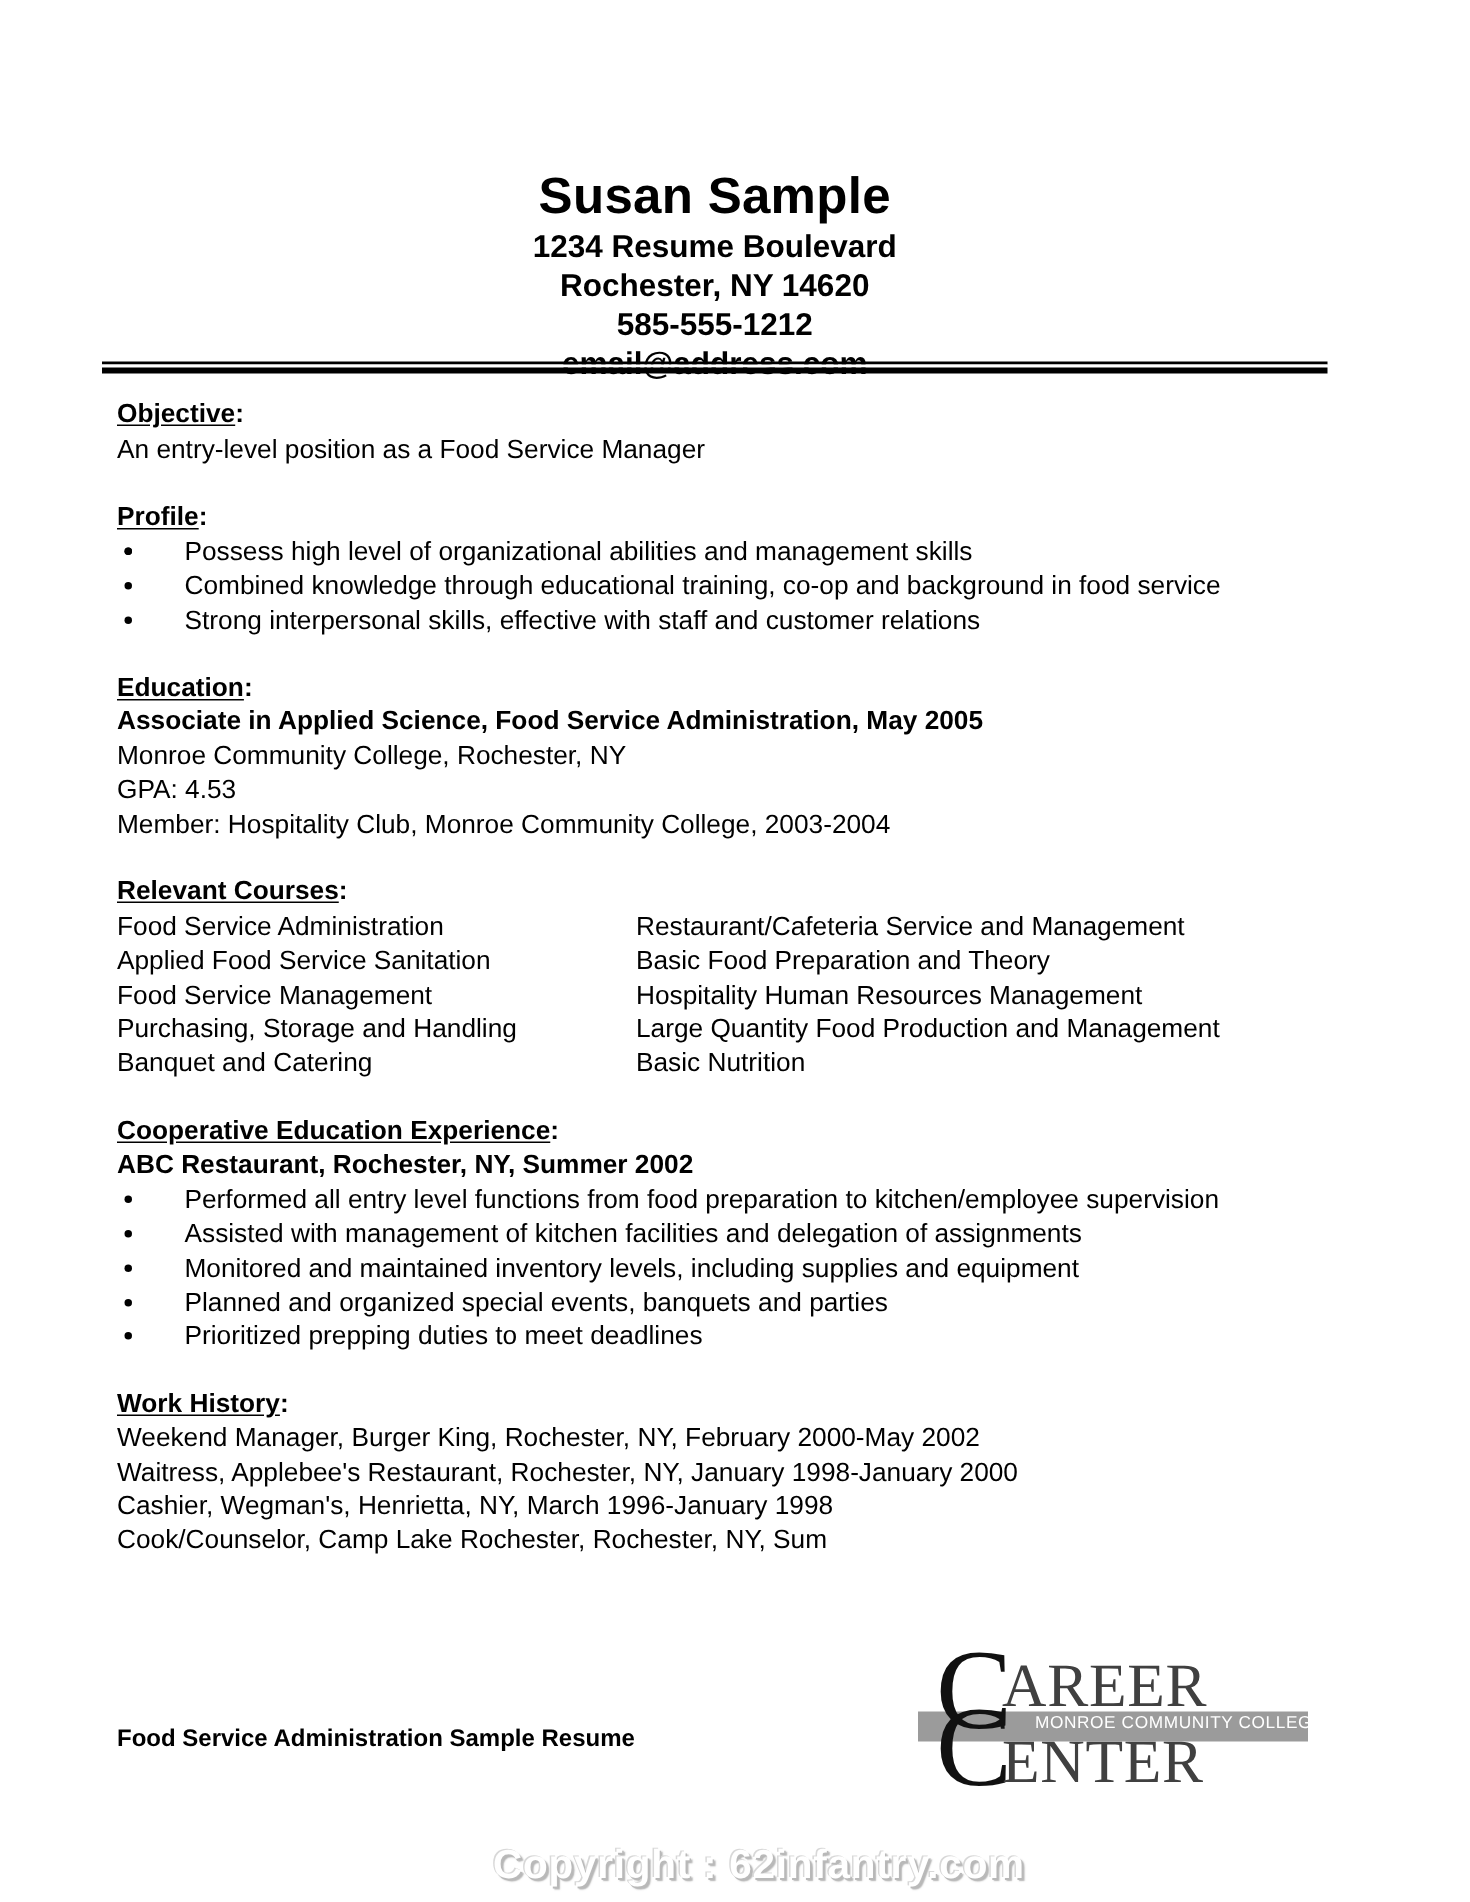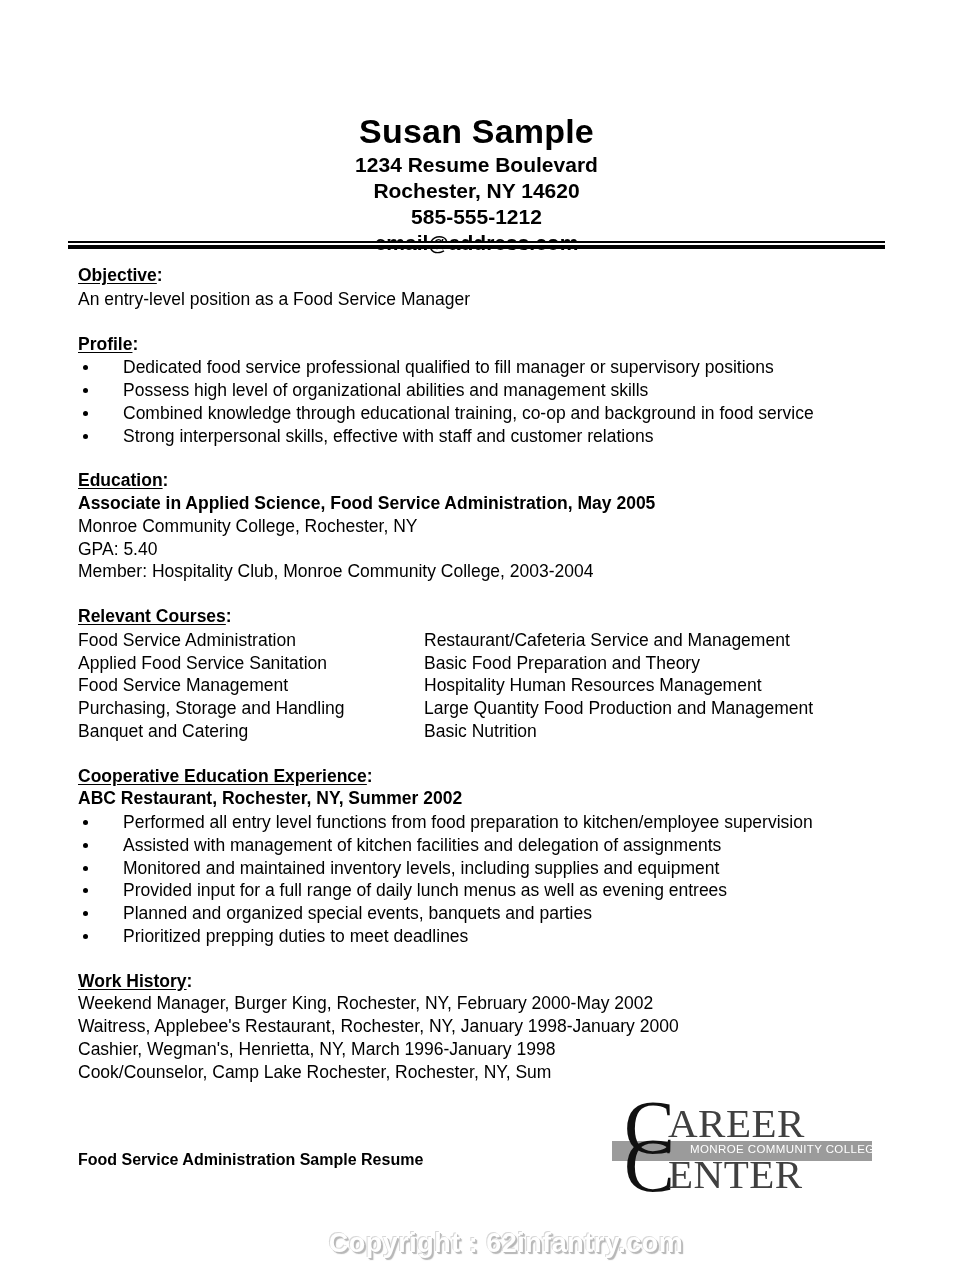--- a/index.html
+++ b/index.html
@@ -241,34 +241,34 @@
     <div class="section">
       <div class="section-heading"><span class="hd-text">Objective</span><span>:</span></div>
       <div class="lead-line">An entry-level position as a Food Service Manager</div>
     </div>
 
     <div class="spacer-lg"></div>
 
     <div class="section">
       <div class="section-heading"><span class="hd-text">Profile</span><span>:</span></div>
       <ul class="bullets">
-        <li><span class="bullet-dot"></span><span>Dedicated food service professional qualified to fill manager or supervisory positions</span></li>
+        <li><span class="bullet-dot"></span></li>
         <li><span class="bullet-dot"></span><span>Possess high level of organizational abilities and management skills</span></li>
         <li><span class="bullet-dot"></span><span>Combined knowledge through educational training, co-op and background in food service</span></li>
         <li><span class="bullet-dot"></span><span>Strong interpersonal skills, effective with staff and customer relations</span></li>
       </ul>
     </div>
 
     <div class="spacer-lg"></div>
 
     <div class="section">
       <div class="section-heading"><span class="hd-text">Education</span><span>:</span></div>
       <div class="bold-line">Associate in Applied Science, Food Service Administration, May 2005</div>
       <div class="plain-line">Monroe Community College, Rochester, NY</div>
-      <div class="plain-line">GPA: 5.40</div>
+      <div class="plain-line">GPA: 4.53</div>
       <div class="plain-line">Member: Hospitality Club, Monroe Community College, 2003-2004</div>
     </div>
 
     <div class="spacer-lg"></div>
 
     <div class="section">
       <div class="section-heading"><span class="hd-text">Relevant Courses</span><span>:</span></div>
       <div class="courses">
         <div class="course-cell">Food Service Administration</div>
         <div class="course-cell">Restaurant/Cafeteria Service and Management</div>
@@ -285,21 +285,20 @@
 
     <div class="spacer-lg"></div>
 
     <div class="section">
       <div class="section-heading"><span class="hd-text">Cooperative Education Experience</span><span>:</span></div>
       <div class="bold-line">ABC Restaurant, Rochester, NY, Summer 2002</div>
       <ul class="bullets">
         <li><span class="bullet-dot"></span><span>Performed all entry level functions from food preparation to kitchen/employee supervision</span></li>
         <li><span class="bullet-dot"></span><span>Assisted with management of kitchen facilities and delegation of assignments</span></li>
         <li><span class="bullet-dot"></span><span>Monitored and maintained inventory levels, including supplies and equipment</span></li>
-        <li><span class="bullet-dot"></span><span>Provided input for a full range of daily lunch menus as well as evening entrees</span></li>
         <li><span class="bullet-dot"></span><span>Planned and organized special events, banquets and parties</span></li>
         <li><span class="bullet-dot"></span><span>Prioritized prepping duties to meet deadlines</span></li>
       </ul>
     </div>
 
     <div class="spacer-lg"></div>
 
     <div class="section">
       <div class="section-heading"><span class="hd-text">Work History</span><span>:</span></div>
       <div class="plain-line">Weekend Manager, Burger King, Rochester, NY, February 2000-May 2002</div>

